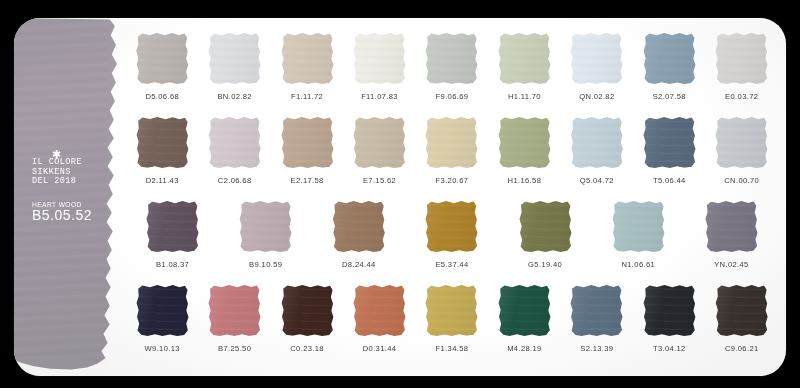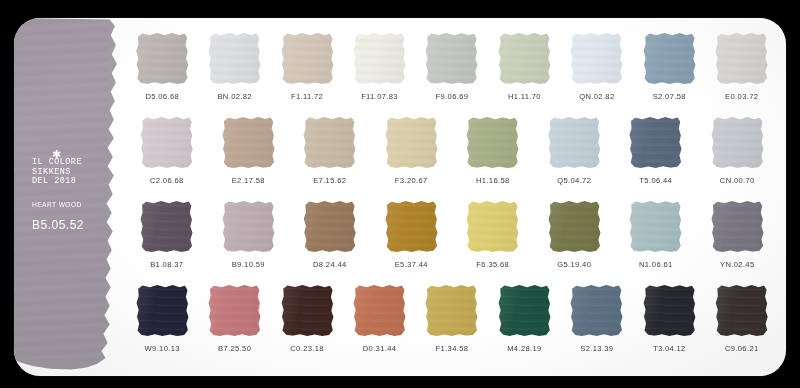--- a/index.html
+++ b/index.html
@@ -72,21 +72,21 @@
   #hero .title-line{
     font-size:8.5px;line-height:9.6px;letter-spacing:.45px;white-space:nowrap;font-family:Liberation Mono, monospace;
   }
   #hero .sub{
     margin-top:14px;
   }
   #hero .sub-line{
     font-size:6.6px;line-height:8.4px;letter-spacing:.45px;white-space:nowrap;
   }
   #hero .sub-code{
-    font-size:12px;line-height:10.5px;letter-spacing:.5px;white-space:nowrap;margin-top:11px;
+    font-size:14px;line-height:10.5px;letter-spacing:.5px;white-space:nowrap;margin-top:1px;
   }
 
   
   #grid{
     position:absolute;left:104px;top:0;right:0;bottom:0;
     padding:14px 8px 8px 8px;
     display:flex;flex-direction:column;justify-content:flex-start;
     z-index:1;
   }
   .row{
@@ -211,20 +211,27 @@
           <div class="cell">
             <div class="chip" style="background: rgb(213, 212, 210); transform: rotate(-0.22deg);">
               <div class="brush"></div>
               <div class="sheen"></div>
             </div>
             <div class="code">E0.03.72</div>
           </div>
         </div>
         <div class="row">
           <div class="cell">
+            <div class="chip" style="background: rgb(117, 98, 88); transform: rotate(0.44deg);">
+              <div class="brush"></div>
+              <div class="sheen"></div>
+            </div>
+            <div class="code">D2.11.43</div>
+          </div>
+          <div class="cell">
             <div class="chip" style="background: rgb(212, 201, 206); transform: rotate(0deg);">
               <div class="brush"></div>
               <div class="sheen"></div>
             </div>
             <div class="code">C2.06.68</div>
           </div>
           <div class="cell">
             <div class="chip" style="background: rgb(189, 167, 148); transform: rotate(-0.44deg);">
               <div class="brush"></div>
               <div class="sheen"></div>
@@ -297,27 +304,20 @@
             <div class="code">D8.24.44</div>
           </div>
           <div class="cell">
             <div class="chip" style="background: rgb(176, 132, 43); transform: rotate(-0.44deg);">
               <div class="brush"></div>
               <div class="sheen"></div>
             </div>
             <div class="code">E5.37.44</div>
           </div>
           <div class="cell">
-            <div class="chip" style="background: rgb(221, 208, 115); transform: rotate(0.22deg);">
-              <div class="brush"></div>
-              <div class="sheen"></div>
-            </div>
-            <div class="code">F6.35.68</div>
-          </div>
-          <div class="cell">
             <div class="chip" style="background: rgb(119, 120, 74); transform: rotate(-0.22deg);">
               <div class="brush"></div>
               <div class="sheen"></div>
             </div>
             <div class="code">G5.19.40</div>
           </div>
           <div class="cell">
             <div class="chip" style="background: rgb(169, 192, 194); transform: rotate(0.44deg);">
               <div class="brush"></div>
               <div class="sheen"></div>

